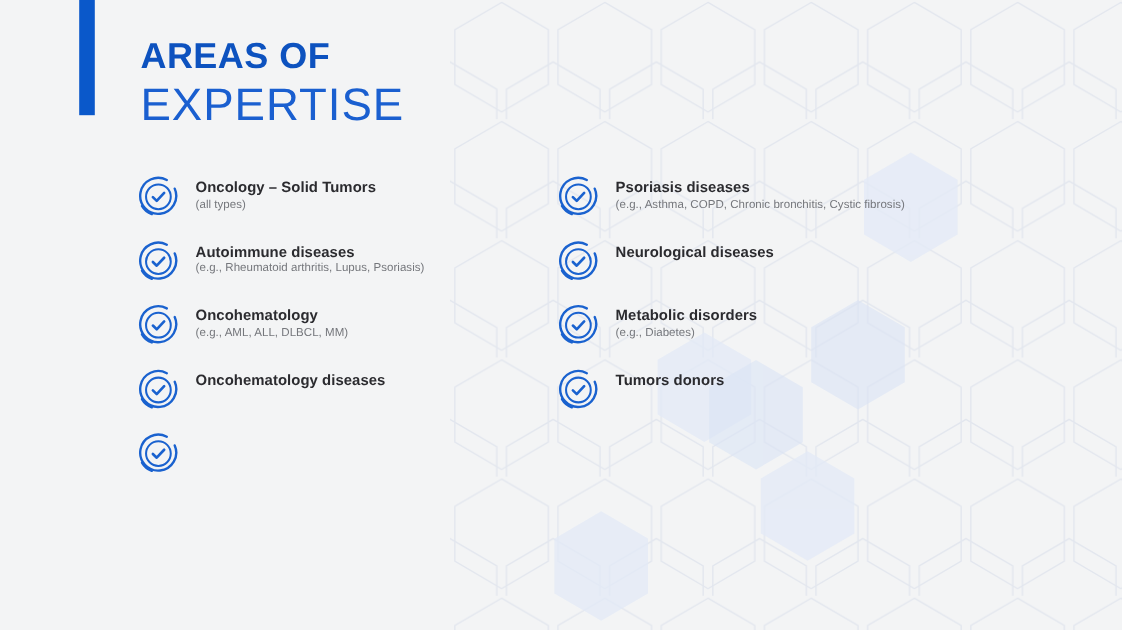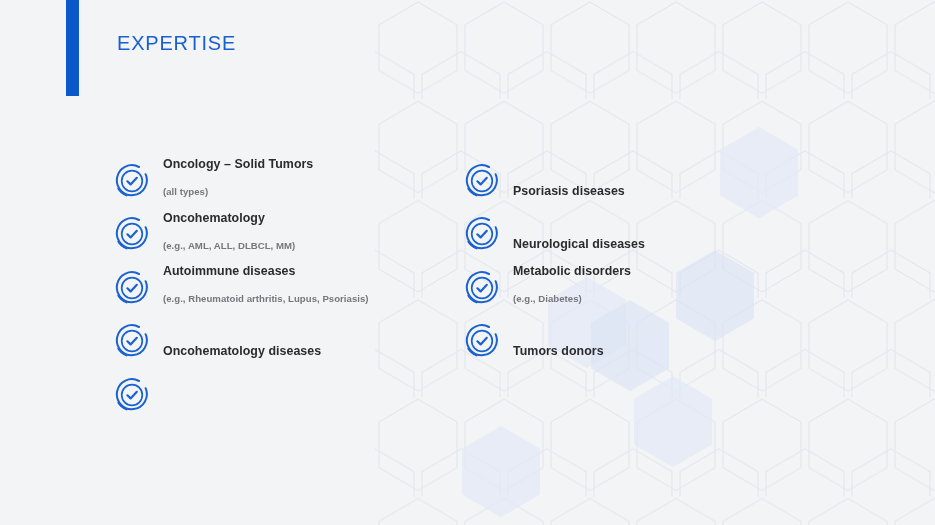--- a/index.html
+++ b/index.html
@@ -53,39 +53,39 @@
   .heading .line1 {
     display: block;
     font-size: 30px;
     font-weight: 700;
     letter-spacing: 0.4px;
     color: #0d52bf;
     margin-bottom: 6px;
   }
   .heading .line2 {
     display: block;
-    font-size: 20px;
+    font-size: 38px;
     font-weight: 400;
     letter-spacing: 0.8px;
     color: #1a5fd0;
   }
 
   
   .col {
     position: absolute;
     top: 145px;
   }
   .col-left  { left: 114px; width: 330px; }
   .col-right { left: 464px; width: 400px; }
 
   .item {
     position: relative;
     height: 53.5px;
     display: flex;
-    align-items: flex-end;
+    align-items: flex-start;
   }
 
   .item-icon {
     flex: 0 0 auto;
     width: 36px;
     height: 36px;
     margin-right: 13px;
     margin-top: 1px;
   }
   .item-icon svg { display: block; }
@@ -99,25 +99,25 @@
     font-size: 12.4px;
     font-weight: 700;
     color: #2b2b2f;
     letter-spacing: 0.05px;
     line-height: 1.18;
     white-space: nowrap;
   }
   .item-sub {
     display: block;
     font-size: 9.6px;
-    font-weight: 700;
+    font-weight: 400;
     color: #75777c;
     letter-spacing: 0.03px;
     line-height: 1.3;
-    margin-top: 14px;
+    margin-top: 1px;
     white-space: nowrap;
   }
   .item-sub:empty { display: none; }
 </style>
 </head>
 <body>
 
 <div class="slide">
 
   <svg class="hex-bg" viewBox="0 0 560 525" preserveAspectRatio="none" aria-hidden="true">
@@ -140,20 +140,21 @@
     </g>
     <g fill="#dbe4f5" opacity="0.6" stroke="none">
       <polygon points="255,300 294,322.8 294,368.5 255,391.3 216,368.5 216,322.8"></polygon>
       <polygon points="340,250 379,272.8 379,318.5 340,341.3 301,318.5 301,272.8"></polygon>
     </g>
   </svg>
 
   <div class="accent-bar"></div>
 
   <div class="heading">
+    <span class="line1">AREAS OF</span>
     <span class="line2">EXPERTISE</span>
   </div>
 
   <div class="col col-left">
 
     <div class="item">
       <span class="item-icon">
         <svg width="36" height="36" viewBox="0 0 36 36">
           <g fill="none" stroke="#1a62cf" stroke-linecap="round">
             <path d="M31.6 11.2a15 15 0 1 1-6.6-7.2" stroke-width="2"></path>
@@ -174,54 +175,54 @@
         <svg width="36" height="36" viewBox="0 0 36 36">
           <g fill="none" stroke="#1a62cf" stroke-linecap="round">
             <path d="M31.6 11.2a15 15 0 1 1-6.6-7.2" stroke-width="2"></path>
             <path d="M4.3 25.6a15 15 0 0 0 8.2 6.8" stroke-width="2"></path>
             <circle cx="18" cy="18" r="10.3" stroke-width="1.7"></circle>
             <path d="M13.4 18.3l3.2 3.1 6.2-6.6" stroke-width="2.2" stroke-linejoin="round"></path>
           </g>
         </svg>
       </span>
       <span class="item-text">
+        <span class="item-title">Autoimmune diseases</span>
+        <span class="item-sub">(e.g., Rheumatoid arthritis, Lupus, Psoriasis)</span>
+      </span>
+    </div>
+
+    <div class="item">
+      <span class="item-icon">
+        <svg width="36" height="36" viewBox="0 0 36 36">
+          <g fill="none" stroke="#1a62cf" stroke-linecap="round">
+            <path d="M31.6 11.2a15 15 0 1 1-6.6-7.2" stroke-width="2"></path>
+            <path d="M4.3 25.6a15 15 0 0 0 8.2 6.8" stroke-width="2"></path>
+            <circle cx="18" cy="18" r="10.3" stroke-width="1.7"></circle>
+            <path d="M13.4 18.3l3.2 3.1 6.2-6.6" stroke-width="2.2" stroke-linejoin="round"></path>
+          </g>
+        </svg>
+      </span>
+      <span class="item-text">
         <span class="item-title">Oncohematology</span>
         <span class="item-sub">(e.g., AML, ALL, DLBCL, MM)</span>
       </span>
     </div>
 
     <div class="item">
       <span class="item-icon">
         <svg width="36" height="36" viewBox="0 0 36 36">
           <g fill="none" stroke="#1a62cf" stroke-linecap="round">
             <path d="M31.6 11.2a15 15 0 1 1-6.6-7.2" stroke-width="2"></path>
             <path d="M4.3 25.6a15 15 0 0 0 8.2 6.8" stroke-width="2"></path>
             <circle cx="18" cy="18" r="10.3" stroke-width="1.7"></circle>
             <path d="M13.4 18.3l3.2 3.1 6.2-6.6" stroke-width="2.2" stroke-linejoin="round"></path>
           </g>
         </svg>
       </span>
       <span class="item-text">
-        <span class="item-title">Autoimmune diseases</span>
-        <span class="item-sub">(e.g., Rheumatoid arthritis, Lupus, Psoriasis)</span>
-      </span>
-    </div>
-
-    <div class="item">
-      <span class="item-icon">
-        <svg width="36" height="36" viewBox="0 0 36 36">
-          <g fill="none" stroke="#1a62cf" stroke-linecap="round">
-            <path d="M31.6 11.2a15 15 0 1 1-6.6-7.2" stroke-width="2"></path>
-            <path d="M4.3 25.6a15 15 0 0 0 8.2 6.8" stroke-width="2"></path>
-            <circle cx="18" cy="18" r="10.3" stroke-width="1.7"></circle>
-            <path d="M13.4 18.3l3.2 3.1 6.2-6.6" stroke-width="2.2" stroke-linejoin="round"></path>
-          </g>
-        </svg>
-      </span>
-      <span class="item-text">
         <span class="item-title">Oncohematology diseases</span>
       </span>
     </div>
 
     <div class="item">
       <span class="item-icon">
         <svg width="36" height="36" viewBox="0 0 36 36">
           <g fill="none" stroke="#1a62cf" stroke-linecap="round">
             <path d="M31.6 11.2a15 15 0 1 1-6.6-7.2" stroke-width="2"></path>
             <path d="M4.3 25.6a15 15 0 0 0 8.2 6.8" stroke-width="2"></path>
@@ -242,20 +243,21 @@
           <g fill="none" stroke="#1a62cf" stroke-linecap="round">
             <path d="M31.6 11.2a15 15 0 1 1-6.6-7.2" stroke-width="2"></path>
             <path d="M4.3 25.6a15 15 0 0 0 8.2 6.8" stroke-width="2"></path>
             <circle cx="18" cy="18" r="10.3" stroke-width="1.7"></circle>
             <path d="M13.4 18.3l3.2 3.1 6.2-6.6" stroke-width="2.2" stroke-linejoin="round"></path>
           </g>
         </svg>
       </span>
       <span class="item-text">
         <span class="item-title">Psoriasis diseases</span>
+        <span class="item-sub">(e.g., Asthma, COPD, Chronic bronchitis, Cystic fibrosis)</span>
       </span>
     </div>
 
     <div class="item">
       <span class="item-icon">
         <svg width="36" height="36" viewBox="0 0 36 36">
           <g fill="none" stroke="#1a62cf" stroke-linecap="round">
             <path d="M31.6 11.2a15 15 0 1 1-6.6-7.2" stroke-width="2"></path>
             <path d="M4.3 25.6a15 15 0 0 0 8.2 6.8" stroke-width="2"></path>
             <circle cx="18" cy="18" r="10.3" stroke-width="1.7"></circle>

